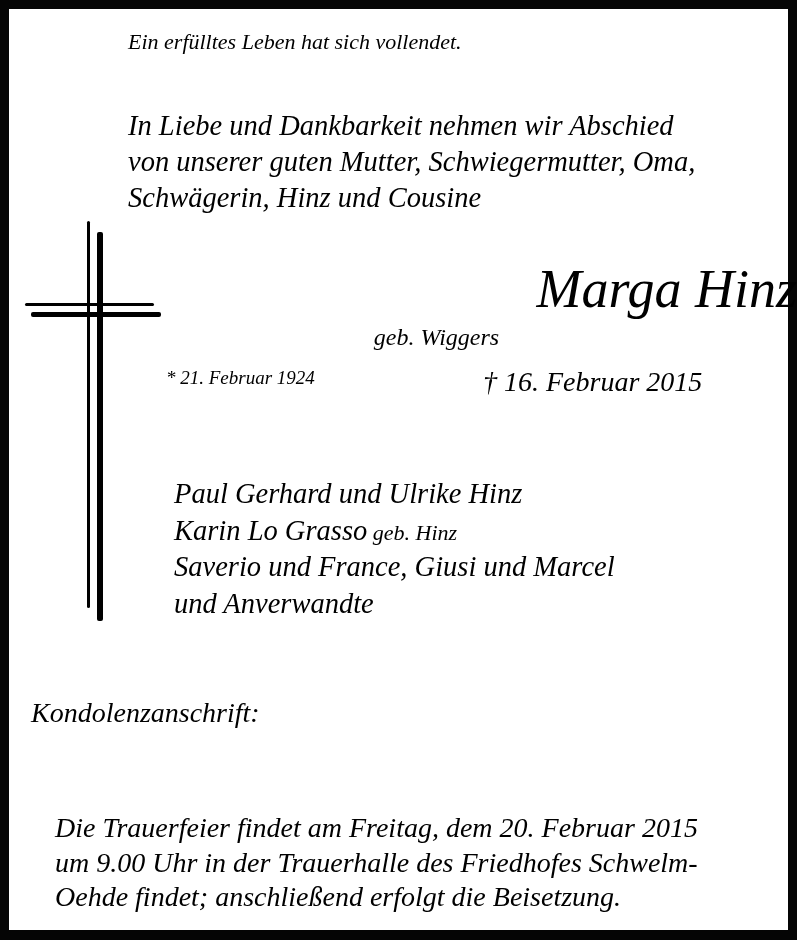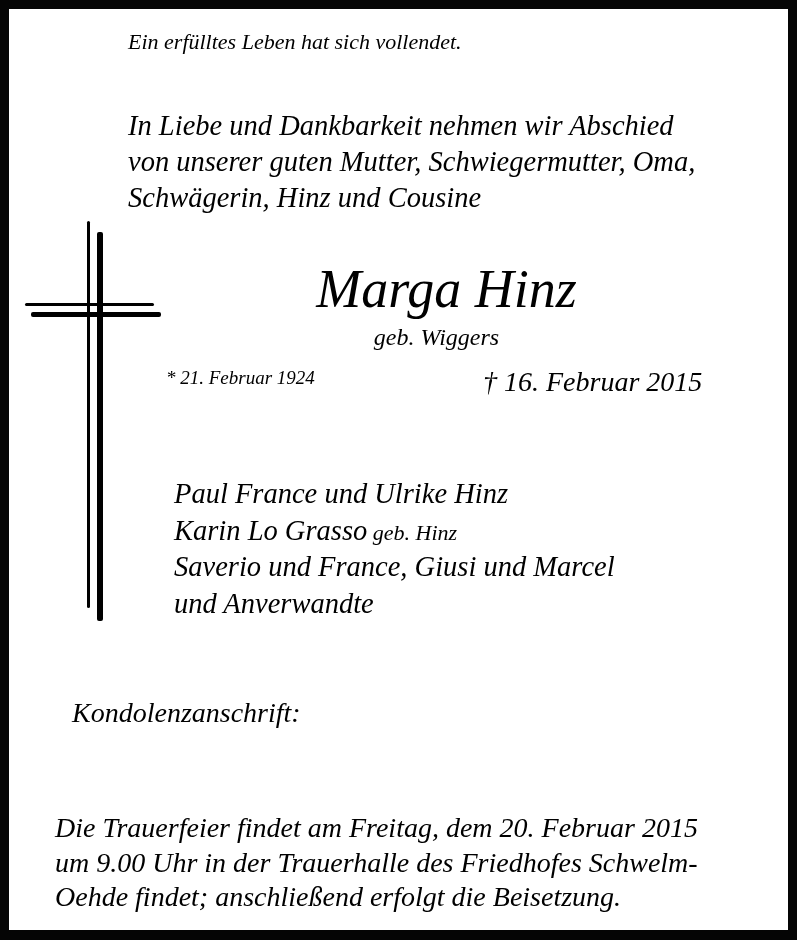--- a/index.html
+++ b/index.html
@@ -9,29 +9,29 @@
     box-sizing: border-box; border: 9px solid #050505; border-bottom-width: 10px;
     background: #ffffff;
   }
   .txt {
     position: absolute; font-family: "Liberation Serif", "DejaVu Serif", serif;
     font-style: italic; color: #000000; white-space: nowrap; line-height: 1;
   }
   .motto { left: 128px; top: 31px; font-size: 22px; }
   .intro { left: 128px; top: 108px; font-size: 28.5px; line-height: 36px; }
   .intro div { height: 36px; }
-  .name { left: 0; width: 797px; text-align: center; top: 262px; font-size: 54px; padding-left: 96px; box-sizing: border-box; }
+  .name { left: 0; width: 797px; text-align: right; top: 262px; font-size: 54px; padding-left: 96px; box-sizing: border-box; }
   .maiden { left: 0; width: 797px; text-align: center; top: 325px; font-size: 24px; padding-left: 76px; box-sizing: border-box; }
   .birth { left: 166px; top: 368px; font-size: 19px; }
   .death { left: 483px; top: 368px; font-size: 28px; }
   .mourners { left: 174px; top: 476px; font-size: 28.5px; line-height: 36.5px; }
   .mourners div { height: 36.5px; }
   .mourners .small { font-size: 22px; }
   .condolence { left: 31px; top: 696px; font-size: 28px; line-height: 34px; }
-  .condolence div { height: 34px; margin-left: 41px; }
+  .condolence div { height: 34px; }
   .service { left: 31px; top: 811px; font-size: 28px; line-height: 34.5px; margin-left: 24px; }
   .service div { height: 34.5px; }
   .cross-line { position: absolute; background: #000; border-radius: 2px; }
 </style>
 </head>
 <body>
 
 <div class="frame"></div>
 
 <div class="txt motto">Ein erfülltes Leben hat sich vollendet.</div>
@@ -48,21 +48,21 @@
   <div class="cross-line" style="left:25px; top:303px; width:129px; height:3px;"></div>
   <div class="cross-line" style="left:31px; top:312px; width:130px; height:5px;"></div>
 </div>
 
 <div class="txt name">Marga Hinz</div>
 <div class="txt maiden">geb. Wiggers</div>
 <div class="txt birth">* 21. Februar 1924</div>
 <div class="txt death">† 16. Februar 2015</div>
 
 <div class="txt mourners">
-  <div><span>Paul France und Ulrike Hinz</span><span class="small"></span></div>
+  <div><span>Paul Gerhard und Ulrike Hinz</span><span class="small"></span></div>
   <div><span>Karin Lo Grasso</span><span class="small"> geb. Hinz</span></div>
   <div><span>Saverio und France, Giusi und Marcel</span><span class="small"></span></div>
   <div><span>und Anverwandte</span><span class="small"></span></div>
 </div>
 
 <div class="txt condolence">
   <div>Kondolenzanschrift:</div>
 </div>
 
 <div class="txt service">

